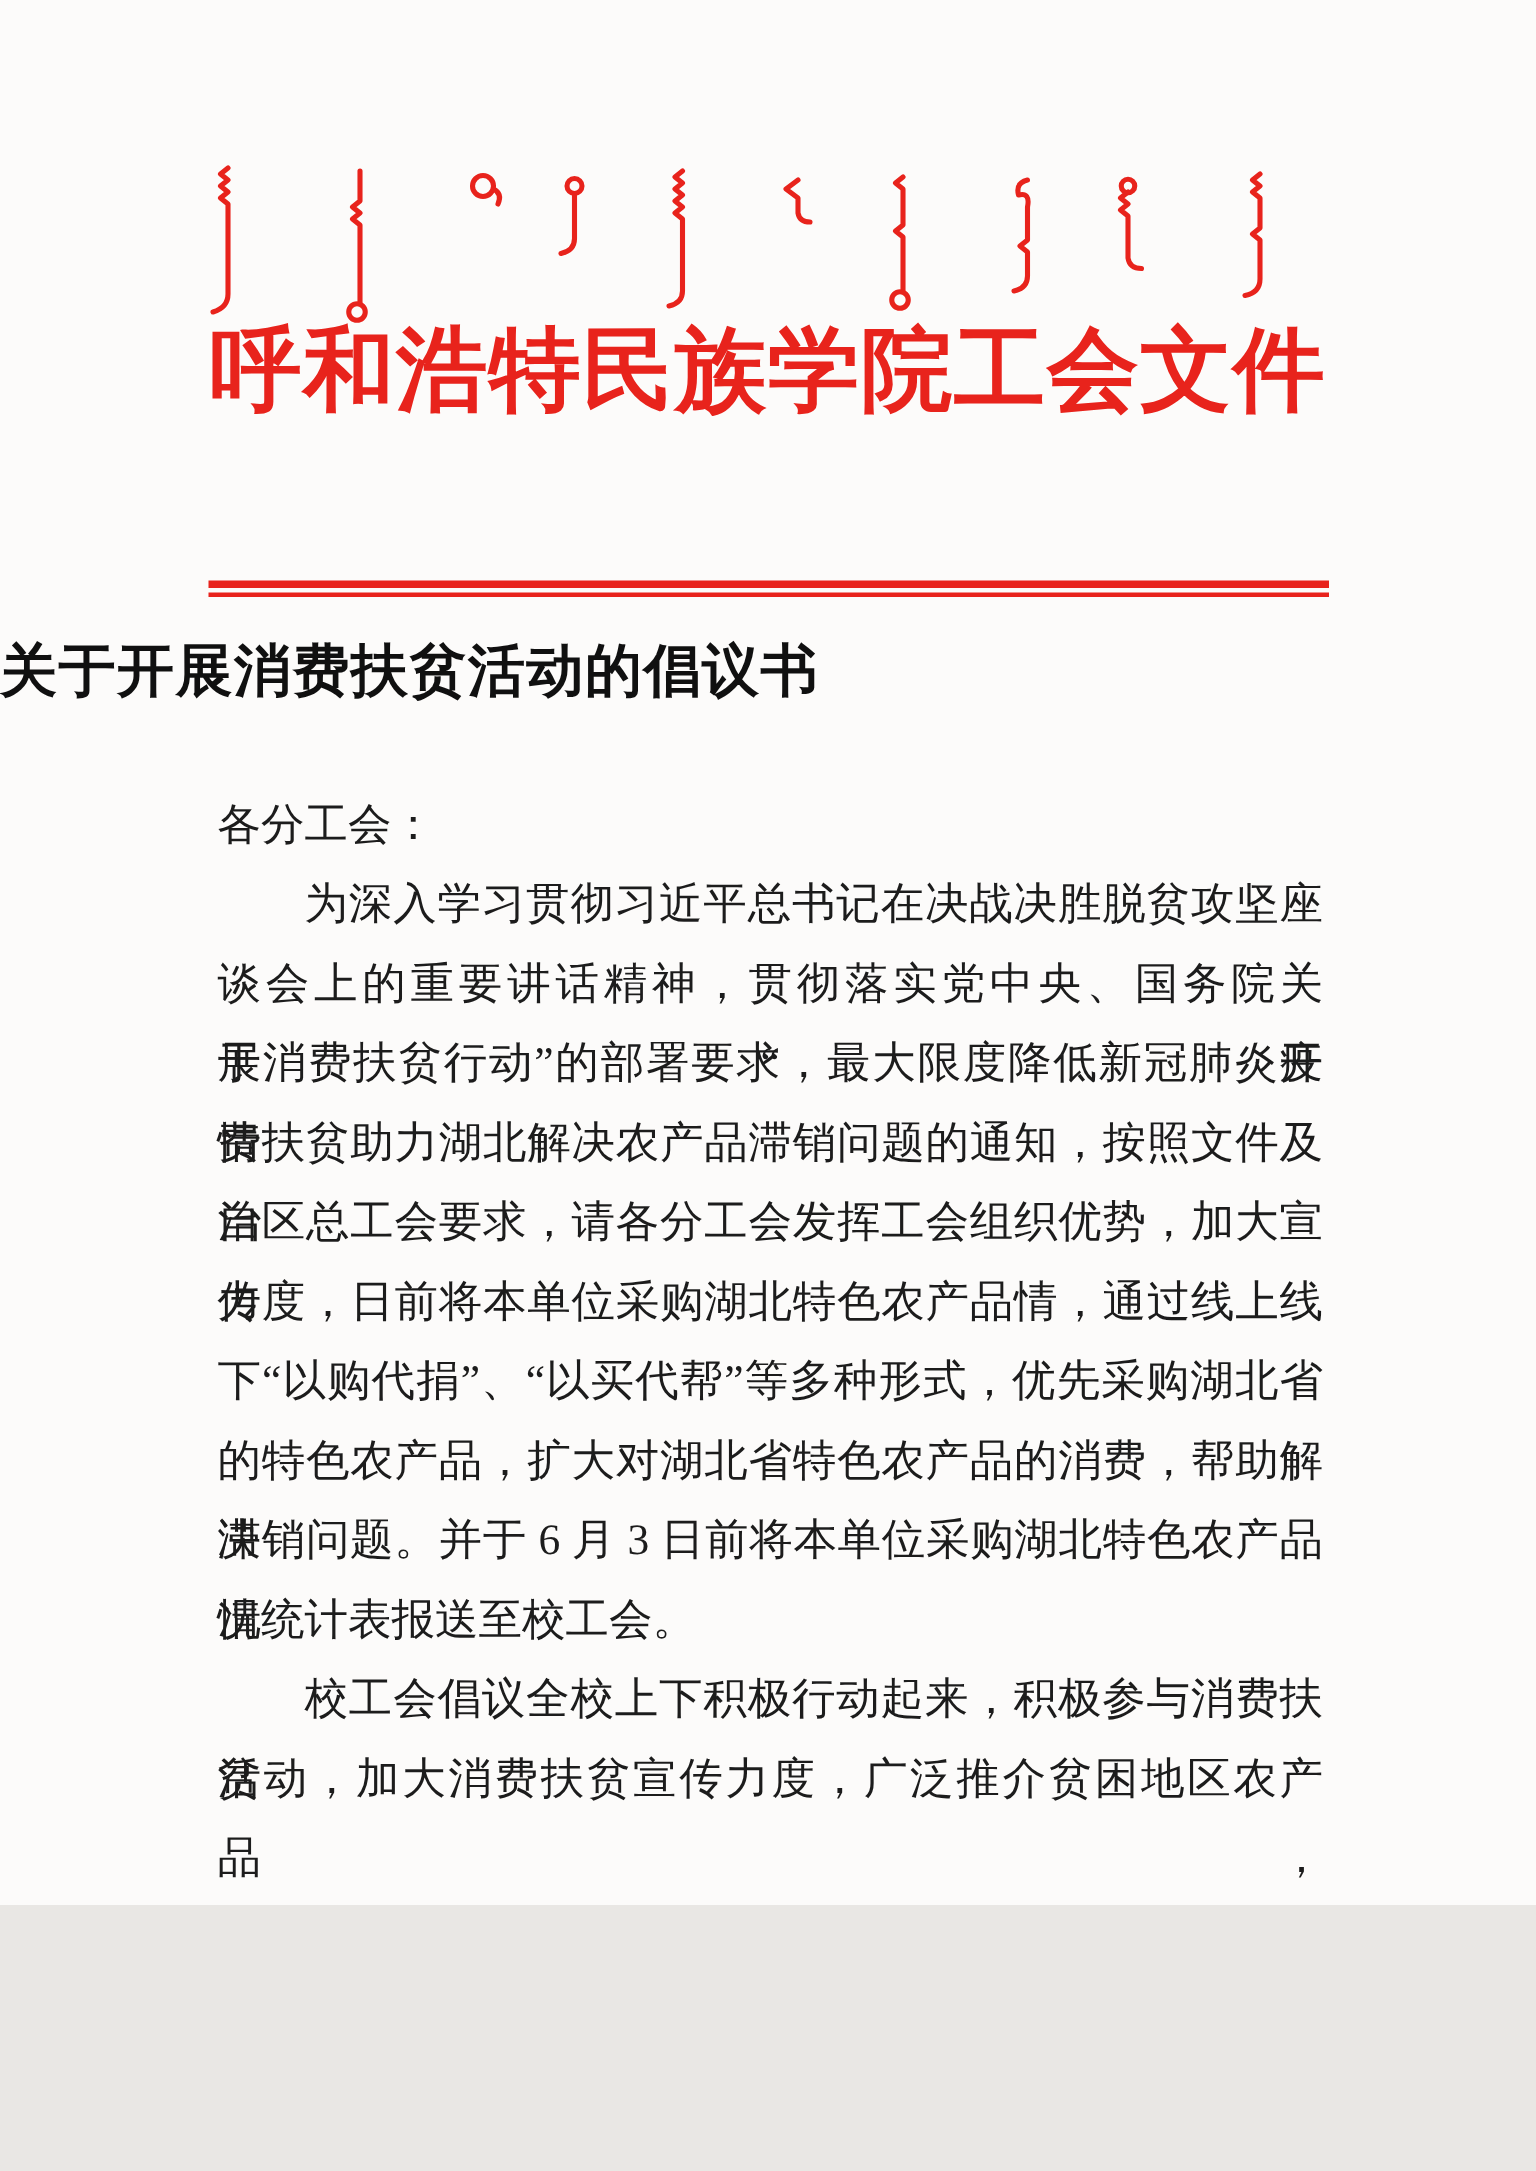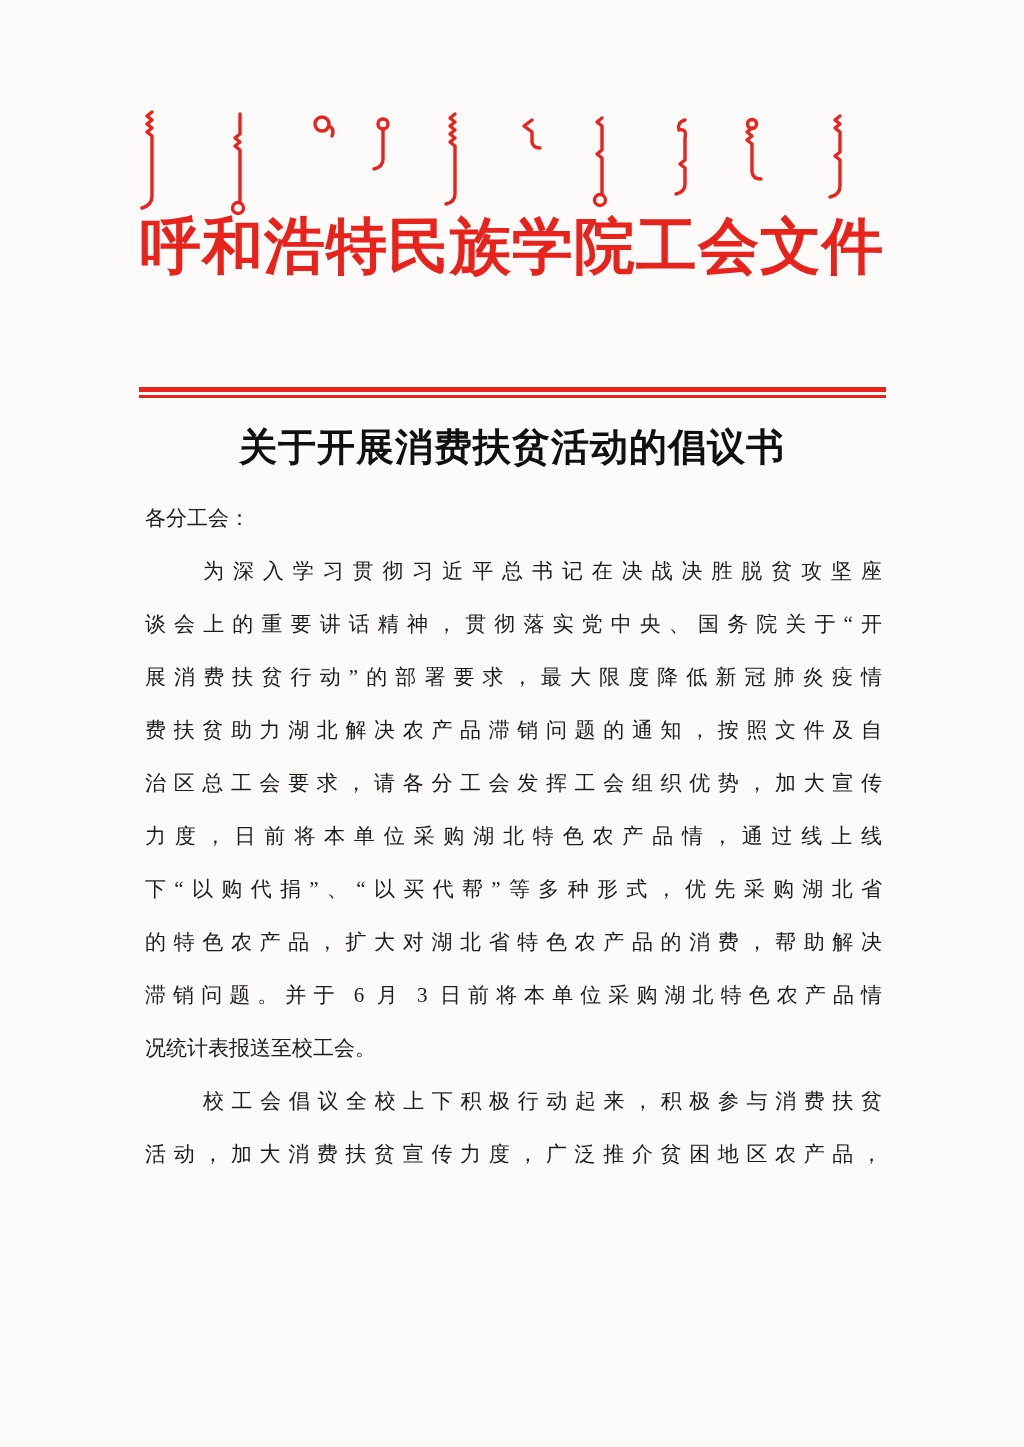--- a/index.html
+++ b/index.html
@@ -3,21 +3,21 @@
 <meta charset="utf-8">
 <style>
   html,body{margin:0;padding:0;}
   body{
     background:#e9e7e4;
     font-family:"Liberation Serif","DejaVu Serif",serif;
   }
   .page{
     position:relative;
     width:1024px;
-    height:1447px;
+    height:1270px;
     margin:0 auto;
     background:#fcfbfa;
     color:#1f1f1f;
     overflow:hidden;
   }
   
   .mongolian{
     position:absolute;
     left:140px; top:104px;
     width:745px; height:115px;
@@ -41,33 +41,33 @@
     width:747px; height:12px;
   }
   .rule .bar-thick{height:5px;background:#e8231c;}
   .rule .bar-gap{height:3px;background:transparent;}
   .rule .bar-thin{height:3px;background:#e8231c;}
   
   .doc-title{
     position:absolute;
     left:0; top:422px;
     width:100%;
-    text-align:center;
+    text-align:left;
     font-size:38px;
     font-weight:700;
     color:#101010;
     letter-spacing:1px;
     white-space:nowrap;
   }
   
   .body-text{
     position:absolute;
-    left:145px; top:492px;
+    left:145px; top:524px;
     width:737px;
-    font-size:21px;
+    font-size:29px;
     color:#1c1c1c;
   }
   .line{
     height:53px;
     line-height:53px;
     white-space:nowrap;
     overflow:visible;
   }
   .just{
     text-align:justify;

